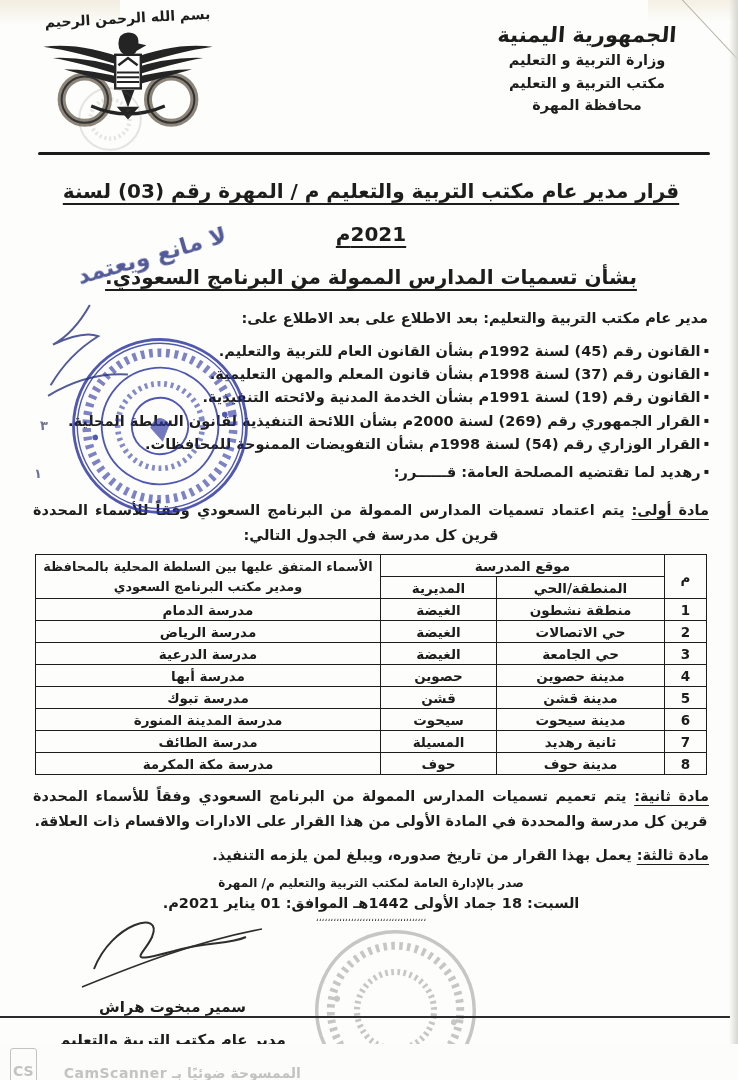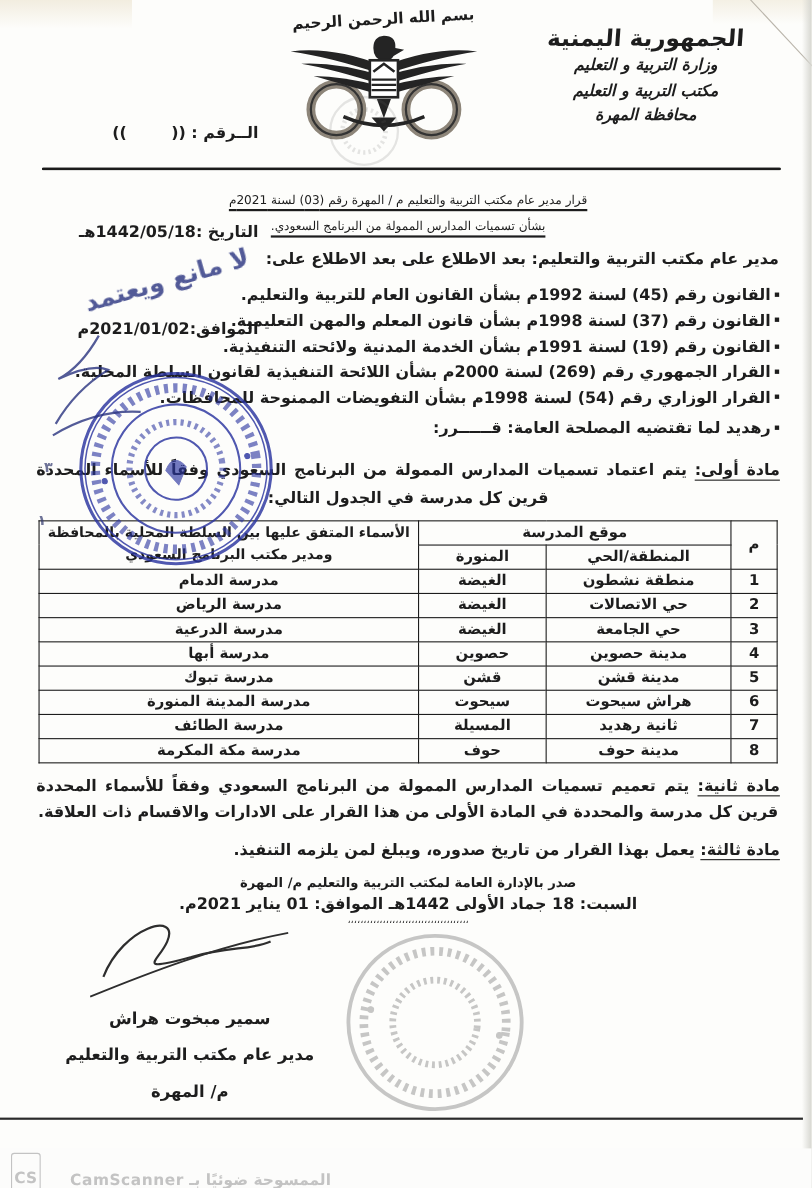--- a/index.html
+++ b/index.html
@@ -22,31 +22,31 @@
     background: linear-gradient(to bottom, #e9e0c9, rgba(255,255,255,0)); opacity:.45; }
   .crease { position:absolute; top:28px; right:-26px; width:110px; border-top:1.5px solid #b9b4aa;
     transform: rotate(47deg); }
 
   .content { padding: 6px 26px 0 30px; }
 
   
   .header { display:flex; justify-content:space-between; align-items:flex-start; height:146px; }
   .letterhead { width:250px; text-align:center; padding-top:16px; font-weight:bold; }
   .country { font-size:21px; line-height:1.3; transform: skewX(-4deg); letter-spacing:-1px; }
-  .lh-line { font-size:14.5px; line-height:1.55;font-style:italic; }
+  .lh-line { font-size:14.5px; line-height:1.55; }
   .emblem-wrap { width:195px; text-align:center; position:relative; padding-top:4px; }
   .basmala { font-size:14px; font-weight:bold; transform: rotate(-3deg); letter-spacing:-1px; }
   .ghost-stamp-top { position:absolute; left:30px; top:78px; opacity:.16; }
   .refs { width:205px; padding-top:42px; font-weight:bold; font-size:14.5px;
     line-height:2.05; white-space:pre; text-align:right; }
 
   .rule { border-top:3px solid #1b1b1b; margin:0 2px 0 8px; border-radius:2px; }
 
   
-  .title { text-align:center; font-weight:normal; font-size:11px; margin-top:15px; line-height:2.15; }
+  .title { text-align:center; font-weight:bold; font-size:20px; margin-top:15px; line-height:2.15; }
   .title .t-line { text-decoration: underline; text-underline-offset: 5px; text-decoration-thickness: 1.5px; }
 
   .intro { font-weight:bold; font-size:14.5px; margin:11px 4px 3px; }
 
   .bullets { font-weight:bold; font-size:14.5px; line-height:1.6; margin:14px 3px; }
   .bullet .marker { font-size:8px; vertical-align:3px; margin-left:3px; }
   .bullet:last-child { margin-top:5px; }
 
   .article { font-weight:bold; font-size:14.5px; margin:9px 3px 0; line-height:1.7;
     text-align:justify; text-align-last:center; }
@@ -130,25 +130,20 @@
           <path d="M98 49 l12 -9 12 9" stroke="#242424" stroke-width="3" fill="none"></path>
           <path d="M96 58 h28 M96 64 h28 M96 70 h28" stroke="#242424" stroke-width="2.5"></path>
           <path d="M64 100 q46 20 92 0" stroke="#242424" stroke-width="4" fill="none"></path>
         </svg>
         <svg class="ghost-stamp-top" width="100" height="70" viewBox="0 0 100 100">
           <circle cx="50" cy="50" r="44" fill="none" stroke="#666" stroke-width="3"></circle>
           <circle cx="50" cy="50" r="28" fill="none" stroke="#666" stroke-width="6" stroke-dasharray="3 4"></circle>
         </svg>
       </div>
 
-      <div class="refs">
-        <div>الــرقم : ((        ))</div>
-        <div>التاريخ :1442/05/18هـ</div>
-        <div>الموافق:2021/01/02م</div>
-      </div>
     </div>
 
     <div class="rule"></div>
 
     <div class="title">
       <div><span class="t-line">قرار مدير عام مكتب التربية والتعليم م / المهرة رقم (03) لسنة 2021م</span></div>
       <div><span class="t-line">بشأن تسميات المدارس الممولة من البرنامج السعودي.</span></div>
     </div>
 
     <div class="intro">مدير عام مكتب التربية والتعليم: بعد الاطلاع على بعد الاطلاع على:</div>
@@ -174,21 +169,21 @@
           <col>
         </colgroup>
       <thead>
         <tr>
           <th rowspan="2">م</th>
           <th colspan="2">موقع المدرسة</th>
           <th rowspan="2" class="names-h">الأسماء المتفق عليها بين السلطة المحلية بالمحافظة ومدير مكتب البرنامج السعودي</th>
         </tr>
         <tr>
           <th>المنطقة/الحي</th>
-          <th>المنورة</th>
+          <th>المديرية</th>
         </tr>
       </thead>
       <tbody>
           <tr>
             <td>1</td>
             <td>منطقة نشطون</td>
             <td>الغيضة</td>
             <td>مدرسة الدمام</td>
           </tr>
           <tr>
@@ -210,21 +205,21 @@
             <td>مدرسة أبها</td>
           </tr>
           <tr>
             <td>5</td>
             <td>مدينة قشن</td>
             <td>قشن</td>
             <td>مدرسة تبوك</td>
           </tr>
           <tr>
             <td>6</td>
-            <td>هراش سيحوت</td>
+            <td>مدينة سيحوت</td>
             <td>سيحوت</td>
             <td>مدرسة المدينة المنورة</td>
           </tr>
           <tr>
             <td>7</td>
             <td>ثانية رهديد</td>
             <td>المسيلة</td>
             <td>مدرسة الطائف</td>
           </tr>
           <tr>

